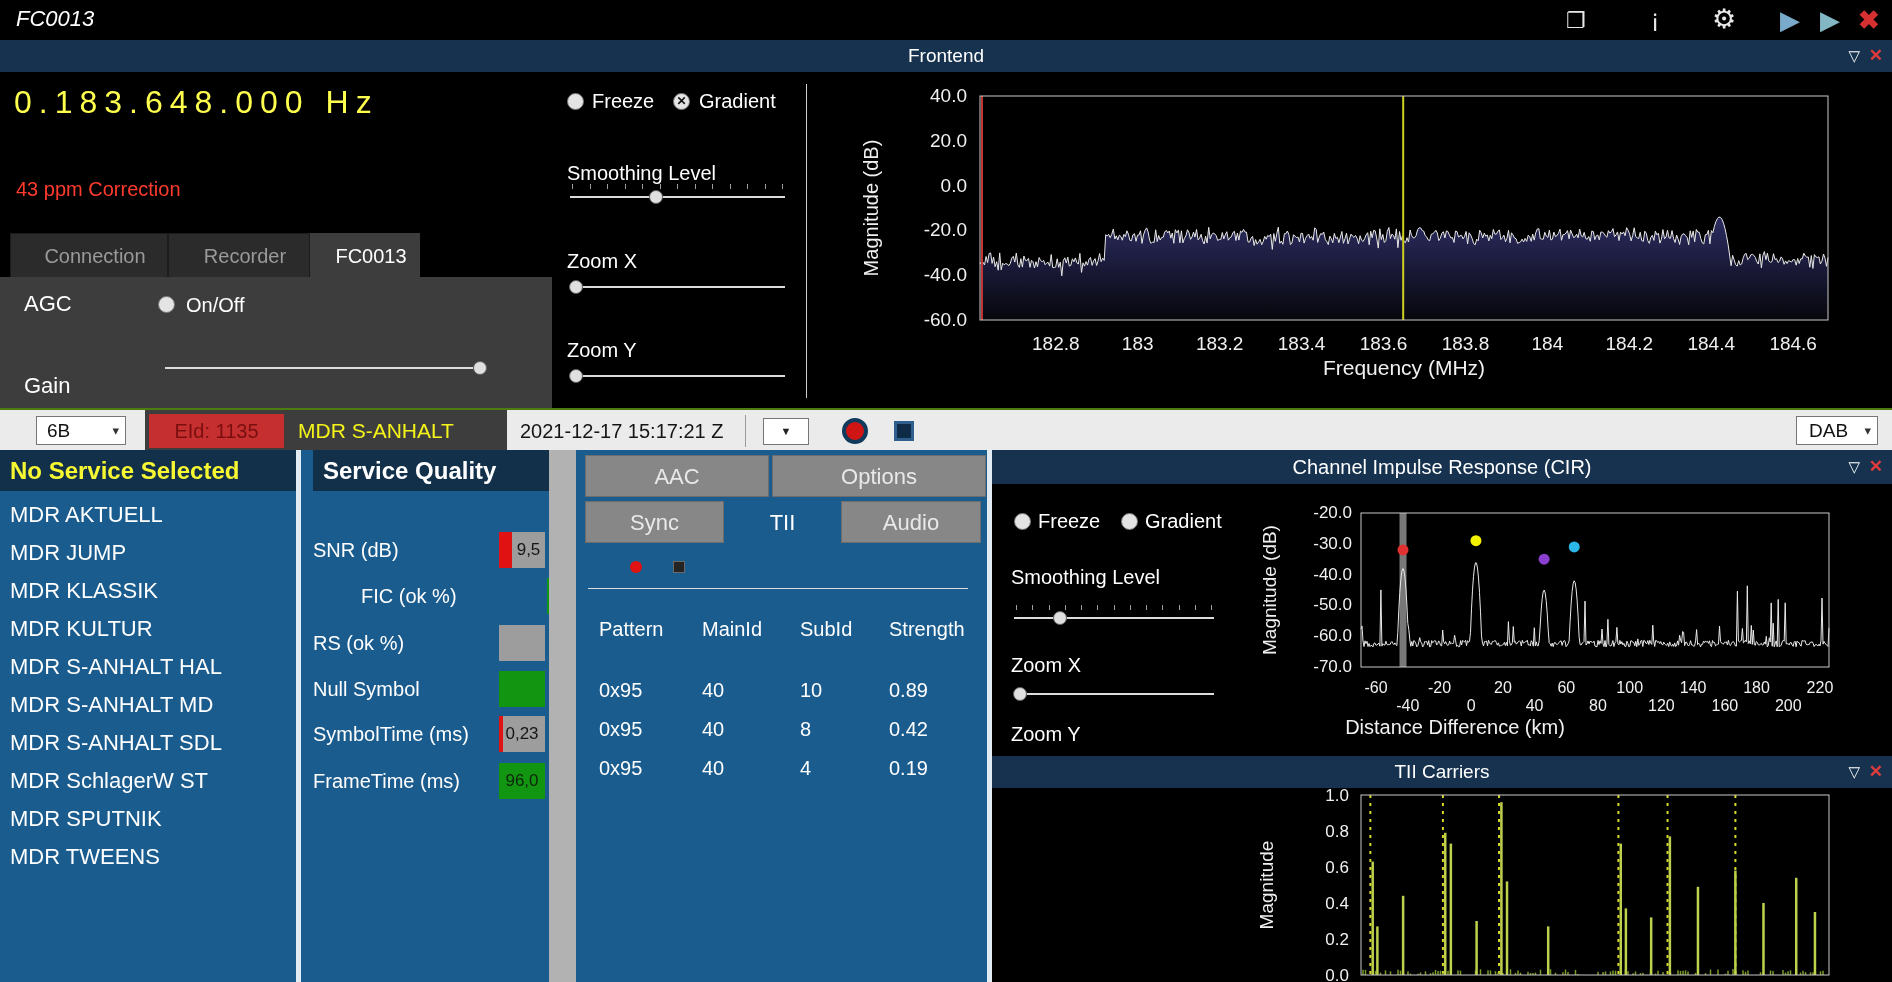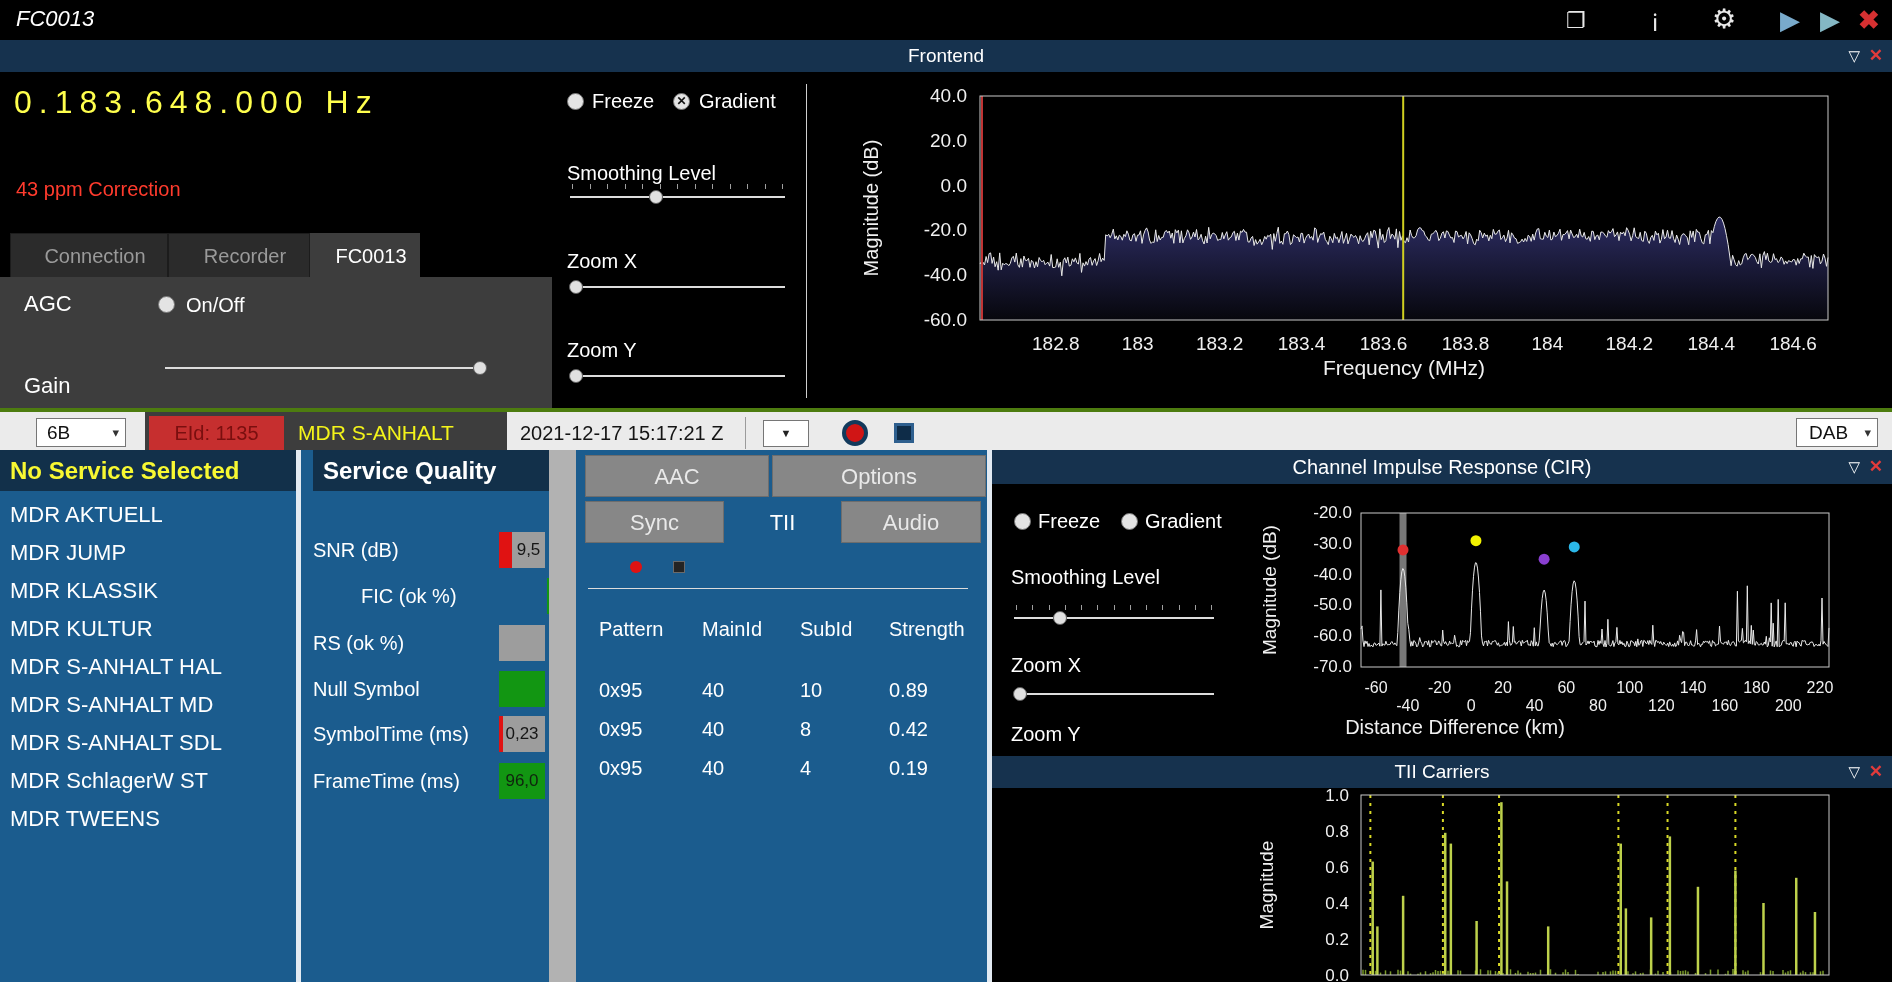--- a/index.html
+++ b/index.html
@@ -43,21 +43,21 @@
 .slider .track{position:absolute;left:0;right:0;top:7px;height:2px;background:#dcdcdc;}
 .slider .handle{position:absolute;top:1px;width:14px;height:14px;margin-left:-7px;border-radius:50%;background:#e0e0e0;border:1px solid #5f5f5f;}
 .slider .ticks{position:absolute;left:2px;right:2px;top:-5px;height:5px;display:flex;justify-content:space-between;}
 .slider .ticks i{display:block;width:1px;height:5px;background:#9f9f9f;}
 .vsep{position:absolute;left:806px;top:12px;width:1px;height:314px;background:#cfcfcf;}
 .chart{position:absolute;}
 .chart svg{display:block;}
 .chart text{font-family:"Liberation Sans",sans-serif;}
 
 
-.toolbar{position:absolute;left:0;top:408px;width:1892px;height:42px;background:#ebebeb;border-top:4px solid #4d7c0f;}
+.toolbar{position:absolute;left:0;top:408px;width:1892px;height:42px;background:#ebebeb;border-top:2px solid #4d7c0f;}
 .select{position:absolute;background:#fff;border:1px solid #767676;font-size:19px;color:#111;}
 .select.channel{left:36px;top:6px;width:90px;height:29px;line-height:27px;padding-left:10px;}
 .select.mode{left:1796px;top:6px;width:82px;height:29px;line-height:27px;padding-left:12px;}
 .select .arr{position:absolute;right:6px;top:0;font-size:13px;line-height:27px;color:#333;}
 .ens-strip{position:absolute;left:145px;top:0;width:362px;height:42px;background:#3d3d3d;}
 .eid{position:absolute;left:4px;top:4px;width:135px;height:34px;background:#c62f2f;color:#7a0f0f;font-size:20px;line-height:34px;text-align:center;}
 .ens-name{position:absolute;left:153px;top:0;height:42px;line-height:42px;color:#f4f41a;font-size:21px;white-space:nowrap;}
 .ts{position:absolute;left:520px;top:0;height:42px;line-height:42px;font-size:20px;color:#151515;white-space:nowrap;}
 .tsep{position:absolute;left:745px;top:5px;width:1px;height:32px;background:#9b9b9b;}
 .ddbtn{position:absolute;left:763px;top:8px;width:46px;height:27px;background:#fff;border:1px solid #767676;text-align:center;font-size:11px;line-height:25px;color:#222;}
@@ -250,20 +250,21 @@
     <div class="col-hdr yellow">No Service Selected</div>
     <div class="svc-list">
         <div class="svc-item">MDR AKTUELL</div>
         <div class="svc-item">MDR JUMP</div>
         <div class="svc-item">MDR KLASSIK</div>
         <div class="svc-item">MDR KULTUR</div>
         <div class="svc-item">MDR S-ANHALT HAL</div>
         <div class="svc-item">MDR S-ANHALT MD</div>
         <div class="svc-item">MDR S-ANHALT SDL</div>
         <div class="svc-item">MDR SchlagerW ST</div>
+        <div class="svc-item">MDR SPUTNIK</div>
         <div class="svc-item">MDR TWEENS</div>
       </div>
   </div>
   <div class="divider d1"></div>
 
   <div class="col quality">
     <div class="col-hdr">Service Quality</div>
     <div>
         <div class="q-row" style="top: 82px;">
           <div class="q-label">SNR (dB)</div>

